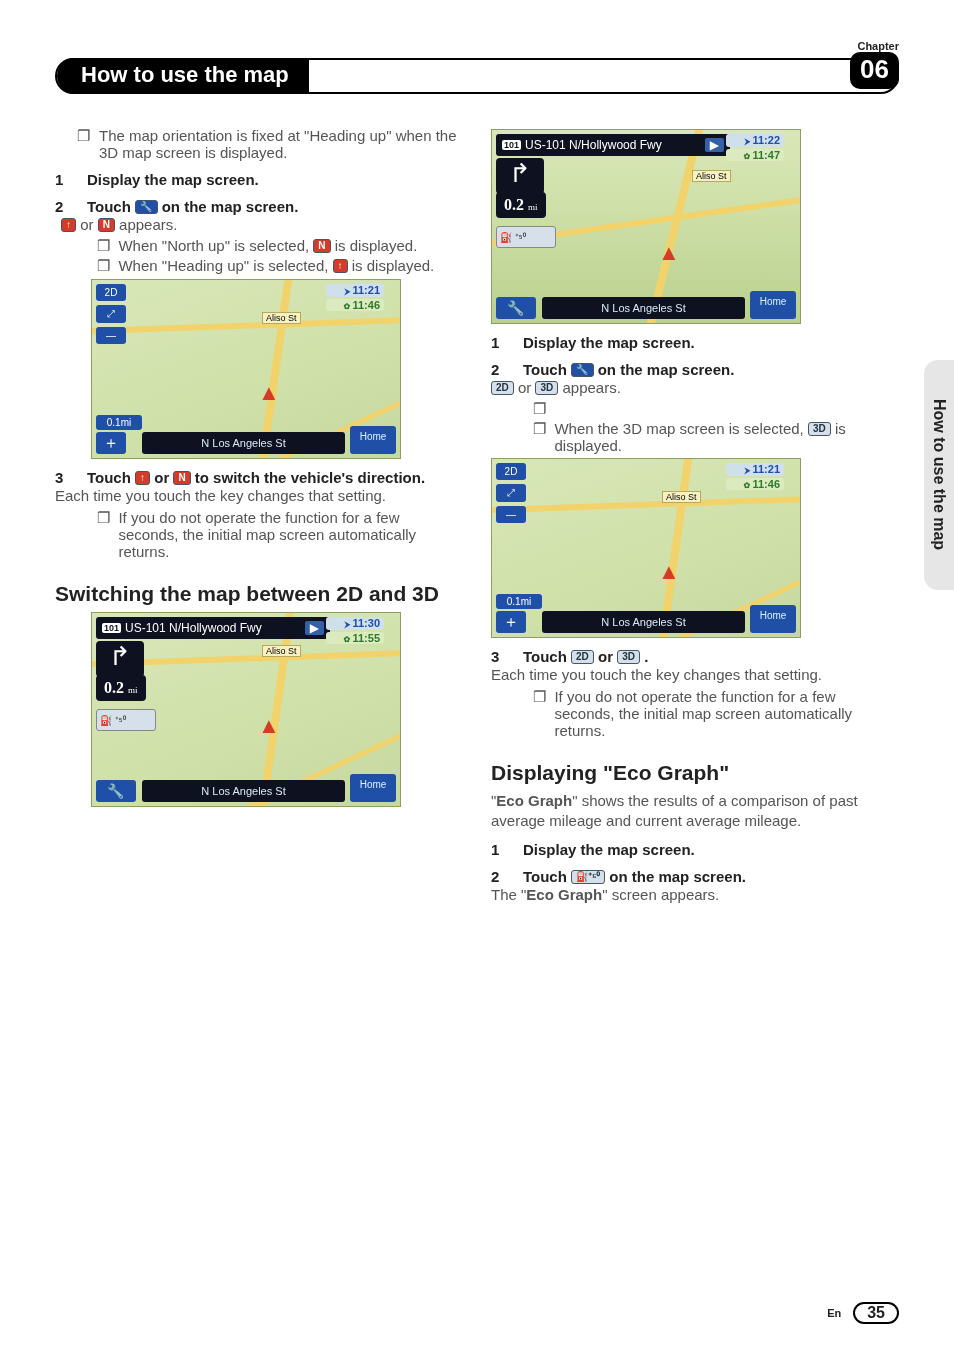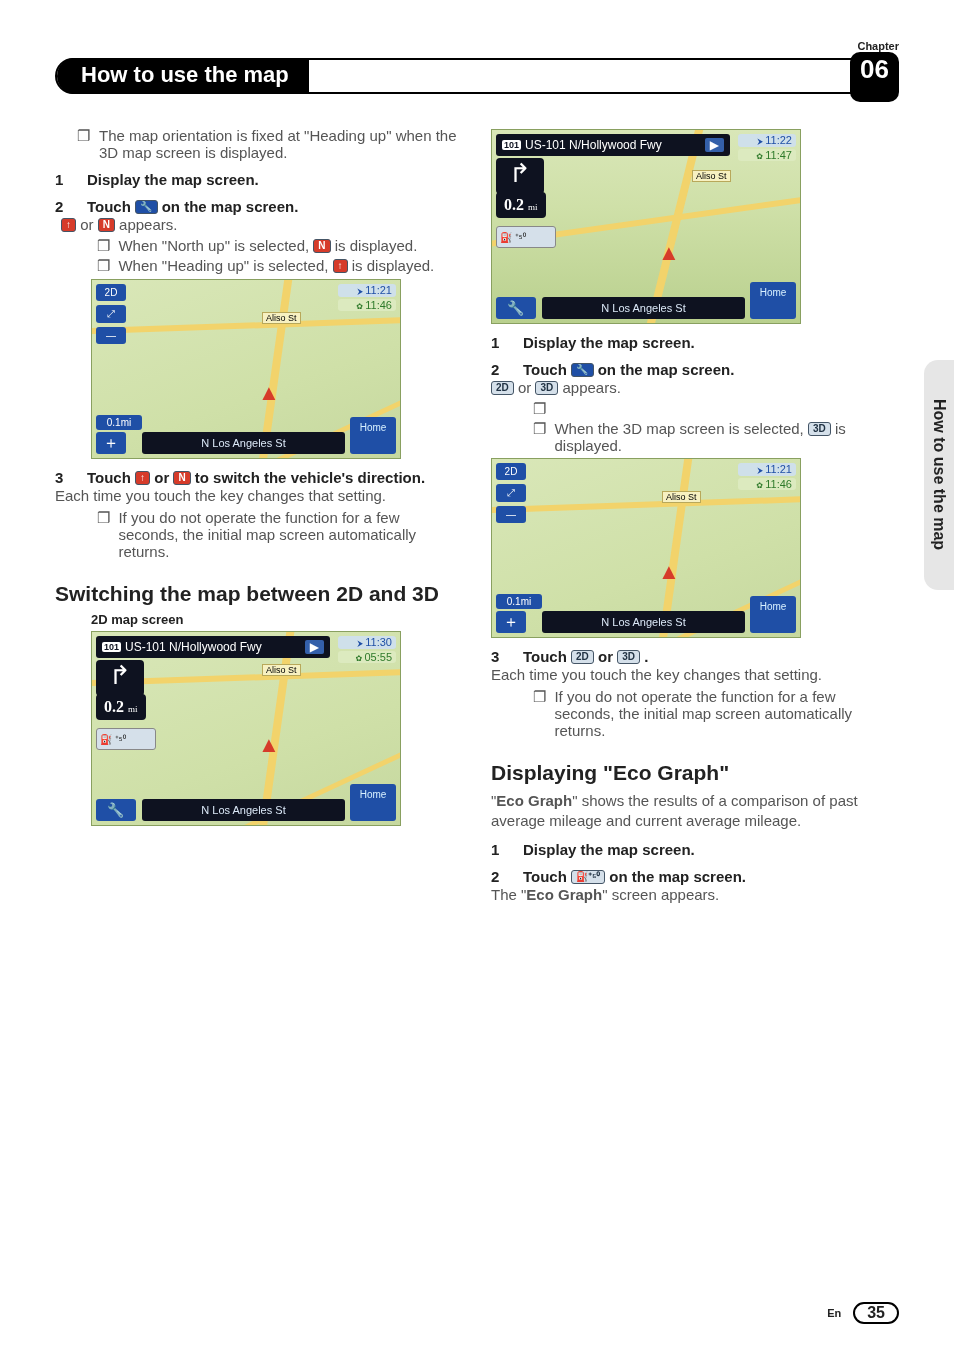--- a/index.html
+++ b/index.html
@@ -22,21 +22,21 @@
   .title-black {
     background: #000; color: #fff; font-weight: 700;
     font-size: 22px; padding: 4px 20px 6px 24px;
     border-top-left-radius: 24px; border-bottom-left-radius: 24px;
   }
   .chapter-block { position: absolute; right: 0; top: 0; text-align: right; }
   .chapter-label { font-size: 11px; font-weight: 700; }
   .chapter-num {
     background: #000; color: #fff; font-weight: 900;
     font-size: 26px; border-radius: 10px 10px 10px 10px;
-    padding: 2px 10px 17px 10px; display: inline-block;
+    padding: 2px 10px 4px 10px; display: inline-block;
   }
   .columns { display: flex; gap: 28px; }
   .col { flex: 1; min-width: 0; }
   .body-text { color: #333; line-height: 1.35; }
   .light { color: #555; }
   .bullet-row { display: flex; gap: 8px; padding-left: 22px; margin-top: 2px; }
   .bullet-mark { flex: 0 0 14px; }
   .sub-bullet { padding-left: 42px; display: flex; gap: 8px; margin-top: 2px; }
   .step-row { display: flex; gap: 18px; font-weight: 700; margin-top: 10px; }
   .step-num { flex: 0 0 14px; }
@@ -63,36 +63,36 @@
   .nav-road2 { position:absolute; width:200%; height:6px; background:#f2d36b; left:-20px; top:38px; transform:rotate(-2deg);}
   .nav-road3 { position:absolute; width:200%; height:5px; background:#f2d36b; left:-20px; top:130px; transform:rotate(-25deg);}
   .nav-label-aliso { position:absolute; left:170px; top:32px; background:#f7f1c1; color:#000; font-size:9px; padding:0 3px; border:1px solid #b8a85a;}
   .nav-marker { position:absolute; left:166px; top:100px; color:#d63b2a; font-size:22px; }
   .nav-top-blk {
     position:absolute; left:4px; top:4px; right:70px; height:22px;
     background:#0e1220; color:#fff; font-size:12px; display:flex; align-items:center; padding:0 6px; border-radius:3px;
   }
   .nav-top-blk .shield { background:#fff; color:#0e1220; font-size:9px; font-weight:700; padding:0 2px; border-radius:2px; margin-right:4px;}
   .nav-top-blk .play { margin-left:auto; background:#3460aa; padding:0 5px; border-radius:2px;}
-  .nav-time { position:absolute; right:4px; top:4px; width:58px; }
+  .nav-time { position:absolute; right:16px; top:4px; width:58px;font-weight:bold; }
   .nav-time div { font-size:11px; text-align:right; padding:0 4px; border-radius:3px; margin-bottom:2px;}
   .nav-time .t1{ background:#cfe0ea; color:#1f4fa6;}
   .nav-time .t2{ background:#dceabf; color:#2f7a2a;}
   .nav-time .t1::before{content:"⮞ "; font-size:8px;}
   .nav-time .t2::before{content:"✿ "; font-size:8px;}
   .nav-left-btns { position:absolute; left:4px; top:4px; width:30px; }
   .nav-left-btns div { background:#1f4fa6; color:#fff; font-size:10px; text-align:center; margin-bottom:4px; border-radius:3px; padding:3px 0;}
   .nav-scale { position:absolute; left:4px; bottom:28px; width:46px; background:#1f4fa6; color:#fff; font-size:10px; text-align:center; border-radius:3px; padding:2px 0;}
   .nav-dist { position:absolute; left:4px; top:62px; background:#0e1220; color:#fff; font-size:16px; font-weight:700; padding:4px 8px; border-radius:4px;font-family:Liberation Serif, serif;}
   .nav-dist .mi{ font-size:9px; font-weight:400;}
   .nav-turn { position:absolute; left:4px; top:28px; width:48px; height:36px; background:#0e1220; color:#fff; font-size:26px; text-align:center; border-radius:4px;}
   .nav-eco { position:absolute; left:4px; top:96px; width:60px; height:22px; background:#d5e0ea; border:1px solid #888; border-radius:3px; font-size:10px; display:flex; align-items:center; padding:0 3px;}
   .nav-tool { position:absolute; left:4px; bottom:4px; width:40px; height:22px; background:#1f4fa6; color:#ffd860; font-size:14px; text-align:center; border-radius:3px; line-height:22px;}
   .nav-bottom { position:absolute; left:50px; right:55px; bottom:4px; height:22px; background:#0e1220; color:#dbe8f7; font-size:11px; text-align:center; line-height:22px; border-radius:3px;}
-  .nav-home { position:absolute; right:4px; bottom:4px; width:46px; height:37px; background:#1f4fa6; color:#d7f0ff; font-size:10px; text-align:center; line-height:22px; border-radius:3px;}
+  .nav-home { position:absolute; right:4px; bottom:4px; width:46px; height:28px; background:#1f4fa6; color:#d7f0ff; font-size:10px; text-align:center; line-height:22px; border-radius:3px;}
   .nav-plus { position:absolute; left:4px; bottom:4px; width:30px; height:22px; background:#1f4fa6; color:#fff; font-size:16px; text-align:center; line-height:22px; border-radius:3px;}
   .side-tab {
     position: absolute; right: 0; top: 360px; width: 30px; height: 230px;
     background: #e6e6e6; border-top-left-radius: 14px; border-bottom-left-radius: 14px;
     display: flex; align-items: center; justify-content: center;
   }
   .side-tab span { writing-mode: vertical-rl; font-weight: 700; font-size: 16px; }
   .footer { position: absolute; bottom: 28px; right: 55px; display:flex; align-items:center; gap:12px;}
   .page-pill { border:2px solid #000; border-radius: 14px; padding: 0px 12px; font-weight:700; font-size:16px;}
   .en { font-size:11px; font-weight:700;}
@@ -181,36 +181,35 @@
         <span> to switch the vehicle's direction.</span>
       </div>
     </div>
     <div class="body-text light">Each time you touch the key changes that setting.</div>
     <div class="sub-bullet light">
       <div>❐</div>
         <div>If you do not operate the function for a few seconds, the initial map screen automatically returns.</div>
     </div>
 
     <h2>Switching the map between 2D and 3D</h2>
-    <div class="caption">2D map screen</div>
 
     <div class="nav-screenshot">
       <div class="nav-road1"></div>
         <div class="nav-road2"></div>
         <div class="nav-road3"></div>
       <div class="nav-label-aliso">Aliso St</div>
       <div class="nav-marker">▲</div>
       <div class="nav-top-blk">
         <span class="shield">101</span>
         <span>US-101 N/Hollywood Fwy</span>
         <span class="play">▶</span>
       </div>
       <div class="nav-time">
         <div class="t1">11:30</div>
-        <div class="t2">05:55</div>
+        <div class="t2">11:55</div>
       </div>
       <div class="nav-turn">↱</div>
       <div class="nav-dist"><span>0.2</span> <span class="mi">mi</span></div>
       <div class="nav-eco">⛽ ⁺⁵⁰</div>
       <div class="nav-tool">🔧</div>
       <div class="nav-bottom">N Los Angeles St</div>
       <div class="nav-home">Home</div>
     </div>
   </div>
 

